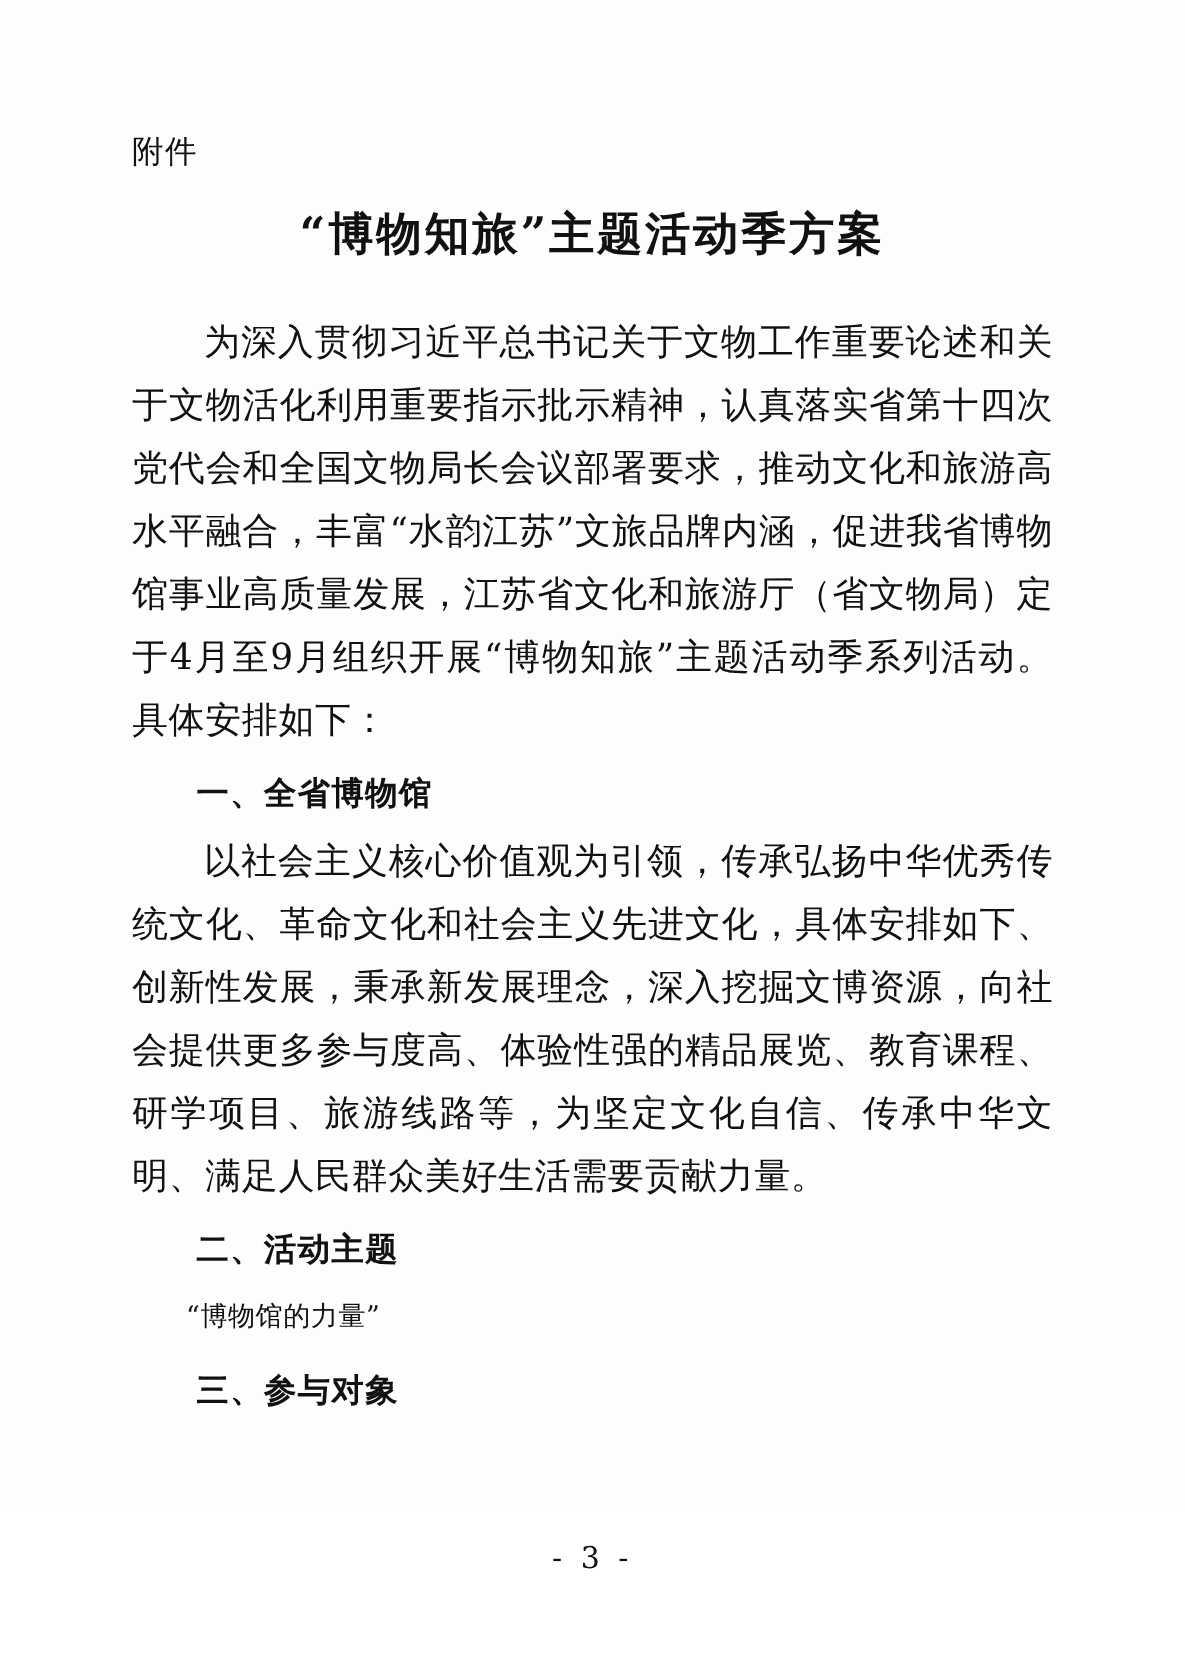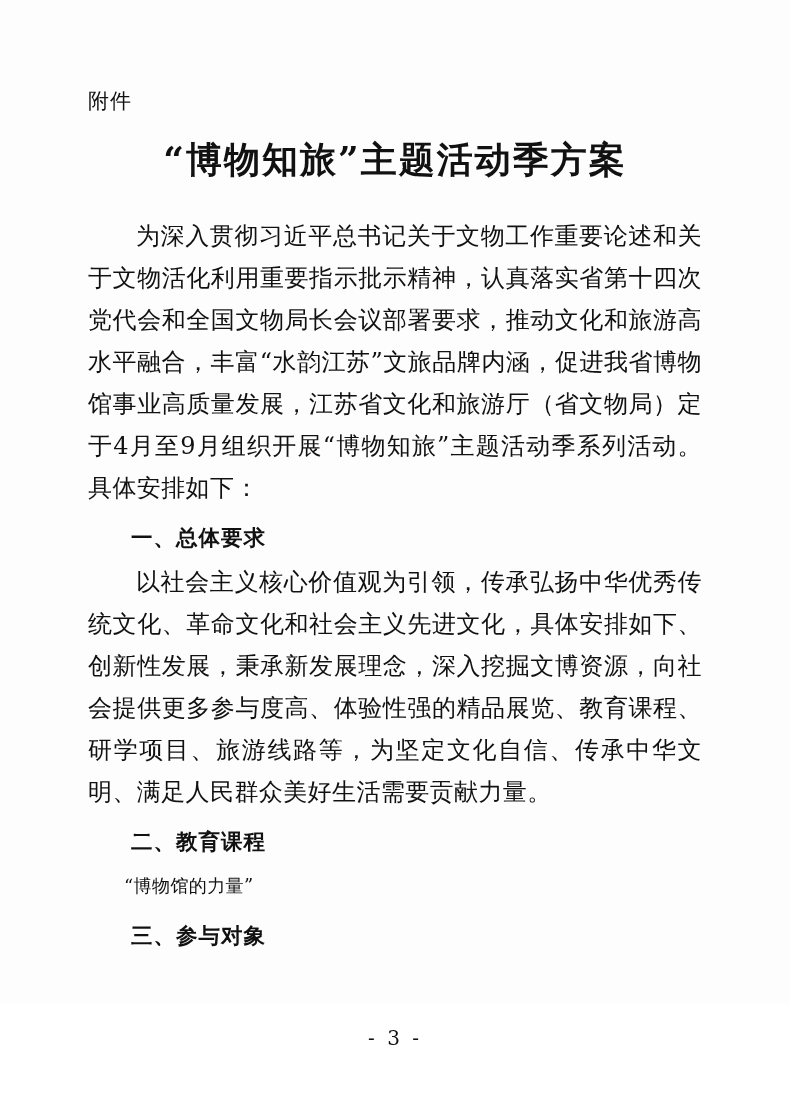--- a/index.html
+++ b/index.html
@@ -31,21 +31,21 @@
   }
   .attachment-label {
     font-size: 21px;
     line-height: 1.5;
     letter-spacing: 1px;
     margin: 0 0 14px 0;
     font-family: "DejaVu Serif", "Liberation Serif", serif;
   }
   .doc-title {
     text-align: center;
-    font-size: 36px;
+    font-size: 30px;
     font-weight: bold;
     letter-spacing: 2px;
     margin: 18px 0 30px 0;
     font-family: "DejaVu Serif", "Liberation Serif", serif;
   }
   p.body-par {
     font-size: 24px;
     line-height: 42px;
     margin: 0 0 2px 0;
     text-indent: 2em;
@@ -94,24 +94,24 @@
 
 <div class="page">
   <div class="content">
 
     <div class="attachment-label">附件</div>
 
     <div class="doc-title">“博物知旅”主题活动季方案</div>
 
     <p class="body-par">为深入贯彻习近平总书记关于文物工作重要论述和关于文物活化利用重要指示批示精神，认真落实省第十四次党代会和全国文物局长会议部署要求，推动文化和旅游高水平融合，丰富“水韵江苏”文旅品牌内涵，促进我省博物馆事业高质量发展，江苏省文化和旅游厅（省文物局）定于4月至9月组织开展“博物知旅”主题活动季系列活动。具体安排如下：</p>
 
-    <p class="section-head">一、总体要求</p>
+    <p class="section-head">一、全省博物馆</p>
     <p class="body-par">以社会主义核心价值观为引领，传承弘扬中华优秀传统文化、革命文化和社会主义先进文化，具体安排如下、创新性发展，秉承新发展理念，深入挖掘文博资源，向社会提供更多参与度高、体验性强的精品展览、教育课程、研学项目、旅游线路等，为坚定文化自信、传承中华文明、满足人民群众美好生活需要贡献力量。</p>
 
-    <p class="section-head">二、教育课程</p>
+    <p class="section-head">二、活动主题</p>
     <p class="quote-line">“博物馆的力量”</p>
 
     <p class="section-head">三、参与对象</p>
 
   </div>
 
   <div class="faint-mark"></div>
 
   <div class="page-number">- 3 -</div>
 </div>

